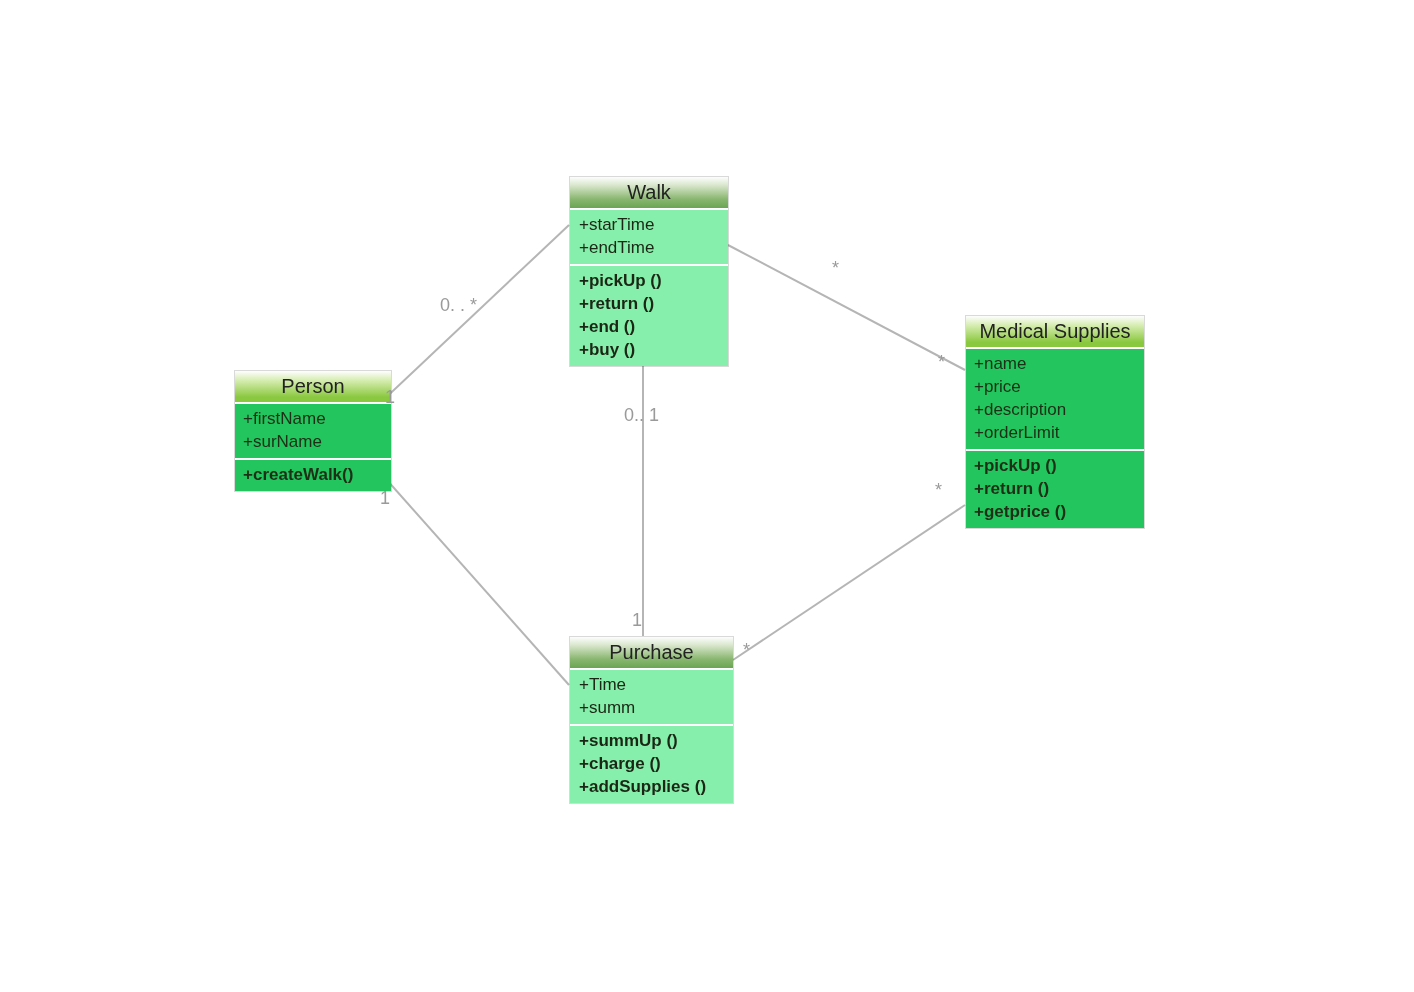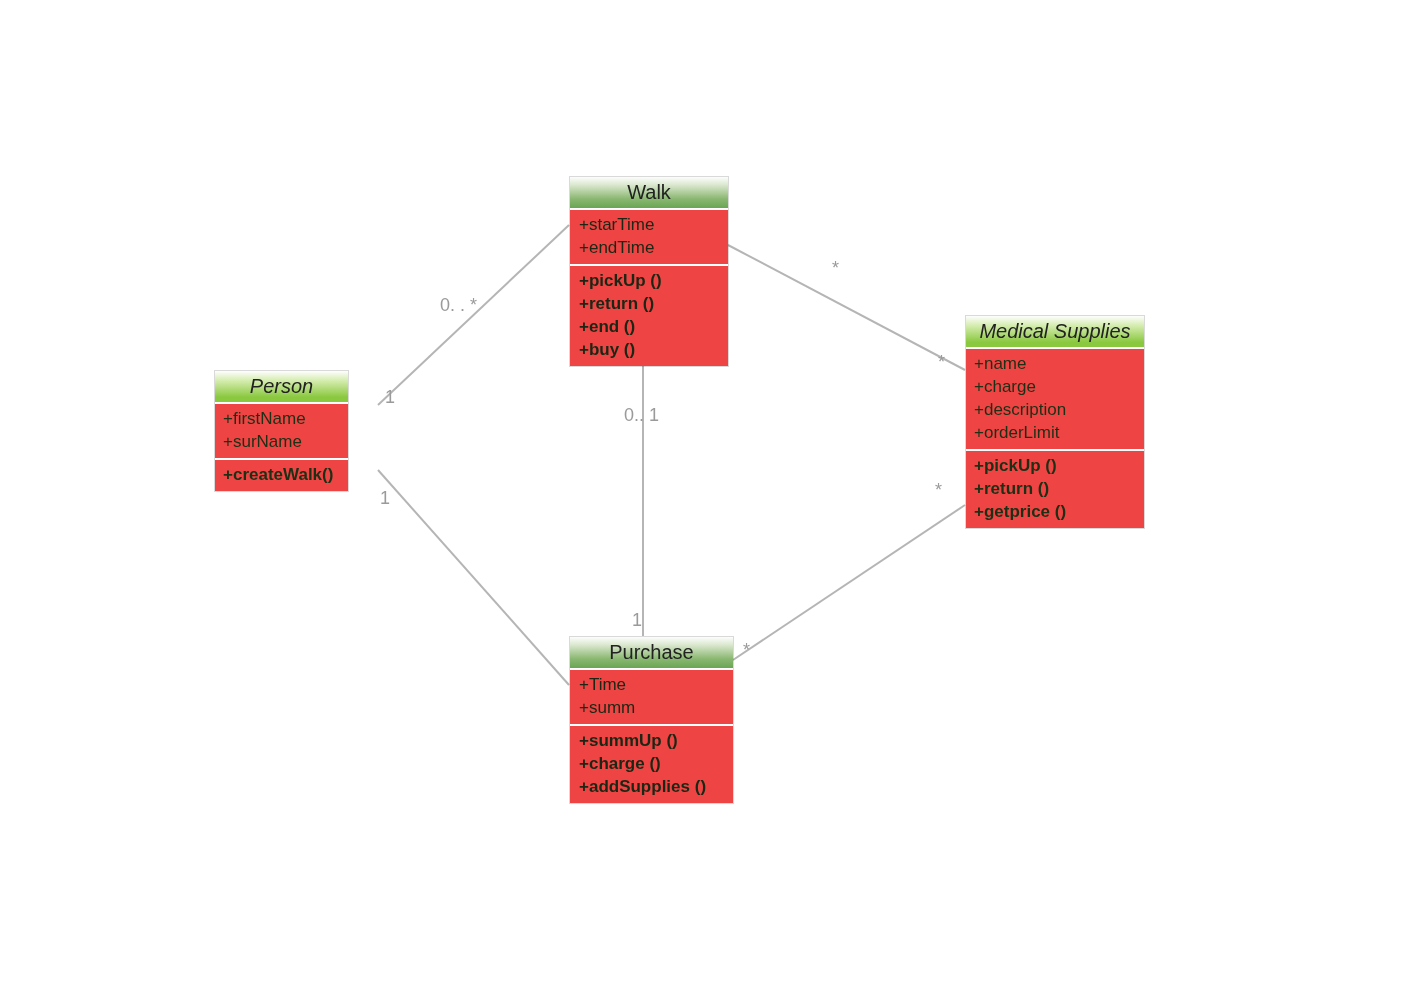--- a/index.html
+++ b/index.html
@@ -39,25 +39,25 @@
   .uml-section:last-child {
     border-bottom: none;
     font-weight: bold;
   }
   .uml-section div {
     line-height: 1.35;
     white-space: nowrap;
   }
 
   
-  .light .uml-section { background: #ef4444; }
-  .light .uml-title   { background: linear-gradient(to bottom, #fefefe 0%, #d6edb1 30%, #8ac83f 85%, #8ac83f 100%); font-style: italic; }
+  .light .uml-section { background: #22c55e; }
+  .light .uml-title   { background: linear-gradient(to bottom, #fefefe 0%, #d6edb1 30%, #8ac83f 85%, #8ac83f 100%); }
 
   
-  .dark .uml-section { background: #ef4444; color: #1b2714; padding-left: 9px; }
+  .dark .uml-section { background: #86efac; color: #1b2714; padding-left: 9px; }
   .dark .uml-title   { background: linear-gradient(to bottom, #fdfdfd 0%, #dbe9cf 25%, #8ab872 70%, #6aa553 100%); }
 
   .mult-label {
     position: absolute;
     font-size: 18px;
     color: #9a9a9a;
   }
   svg.edges {
     position: absolute;
     left:0; top:0;
@@ -81,21 +81,21 @@
 
     <line x1="378" y1="470" x2="569" y2="685"></line>
 
     <line x1="643" y1="355" x2="643" y2="636"></line>
 
     <line x1="728" y1="245" x2="965" y2="370"></line>
 
     <line x1="733" y1="660" x2="965" y2="505"></line>
   </svg>
 
-  <div class="uml-class light" style="left:214px; top:370px; width:135px;">
+  <div class="uml-class light" style="left:234px; top:370px; width:158px;">
     <div class="uml-title">Person</div>
     <div class="uml-section">
       <div>+firstName</div>
       <div>+surName</div>
     </div>
     <div class="uml-section">
       <div>+createWalk()</div>
     </div>
   </div>
 
@@ -110,21 +110,21 @@
       <div>+return ()</div>
       <div>+end ()</div>
       <div>+buy ()</div>
     </div>
   </div>
 
   <div class="uml-class light" style="left:965px; top:315px; width:180px;">
     <div class="uml-title">Medical Supplies</div>
     <div class="uml-section">
       <div>+name</div>
-      <div>+charge</div>
+      <div>+price</div>
       <div>+description</div>
       <div>+orderLimit</div>
     </div>
     <div class="uml-section">
       <div>+pickUp ()</div>
       <div>+return ()</div>
       <div>+getprice ()</div>
     </div>
   </div>
 

